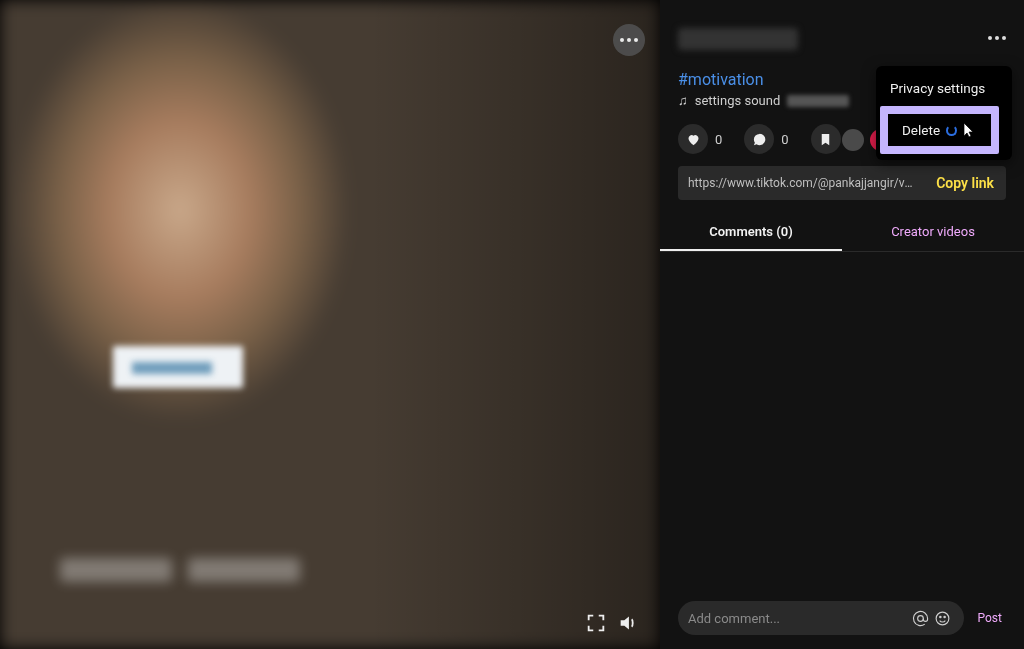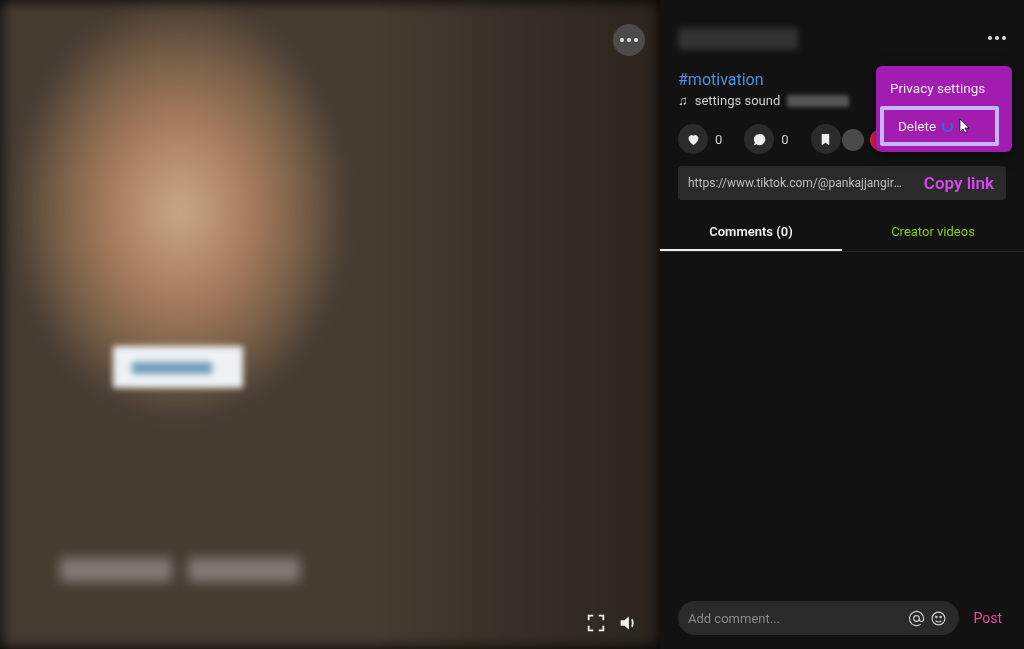--- a/index.html
+++ b/index.html
@@ -166,39 +166,39 @@
   .url-text {
     flex:1;
     padding:0 10px;
     font-size:12px;
     color:#bfbfbf;
     white-space:nowrap;
     overflow:hidden;
     text-overflow:ellipsis;
   }
   .copy-btn {
-    font-size:17px;
+    font-size:14px;
     font-weight:600;
-    color:#d946ef;
+    color:#fde047;
     padding:0 12px;
     cursor:pointer;
   }
 
   .tabs {
     display:flex;
     margin-top:14px;
     border-bottom:1px solid #2a2a2a;
     justify-content:flex-end;
   }
   .tab {
     flex:1;
     text-align:center;
     padding:10px 0;
     font-size:13px;
-    color:#84cc16;
+    color:#f0abfc;
     cursor:pointer;
   }
   .tab.active {
     color:#f2f2f2;
     font-weight:600;
     border-bottom:2px solid #eee;
   }
   .empty {
     text-align:center;
     color:#8a8a8a;
@@ -221,47 +221,47 @@
     display:flex;
     align-items:center;
     padding:0 10px;
     color:#8a8a8a;
     font-size:13px;
   }
   .comp-input .ph { flex:1; }
   .comp-icn { width:22px; height:22px; display:flex; align-items:center; justify-content:center; cursor:pointer; }
   .comp-icn svg { width:17px; height:17px; stroke:#cfcfcf; fill:none; stroke-width:1.6; }
   .post-btn {
-    color:#ec4899;
-    font-size:14px;
+    color:#f0abfc;
+    font-size:12px;
     cursor:pointer;
     padding:0 4px;
   }
 
   .options-menu {
     position:absolute;
     right:12px; top:66px;
     width:136px;
-    background:#a21caf;
+    background:#000000;
     border-radius:6px;
     box-shadow:0 4px 14px rgba(0,0,0,.5);
     padding:6px 0;
     z-index: 5;
   }
   .menu-item {
     padding:8px 14px;
     font-size:13.5px;
     color:#eee;
     cursor:pointer;
     display:flex;
     align-items:center;
     gap:6px;
   }
   .menu-item.delete {
-    border:4px solid #c4b5fd;
+    border:8px solid #c4b5fd;
     margin:2px 13px 0 4px;
     border-radius:2px;
   }
   .cursor {
     width:12px; height:16px;
   }
   .spin {
     width:11px; height:11px;
     border-radius:50%;
     border:2px solid #2b6ee0;

